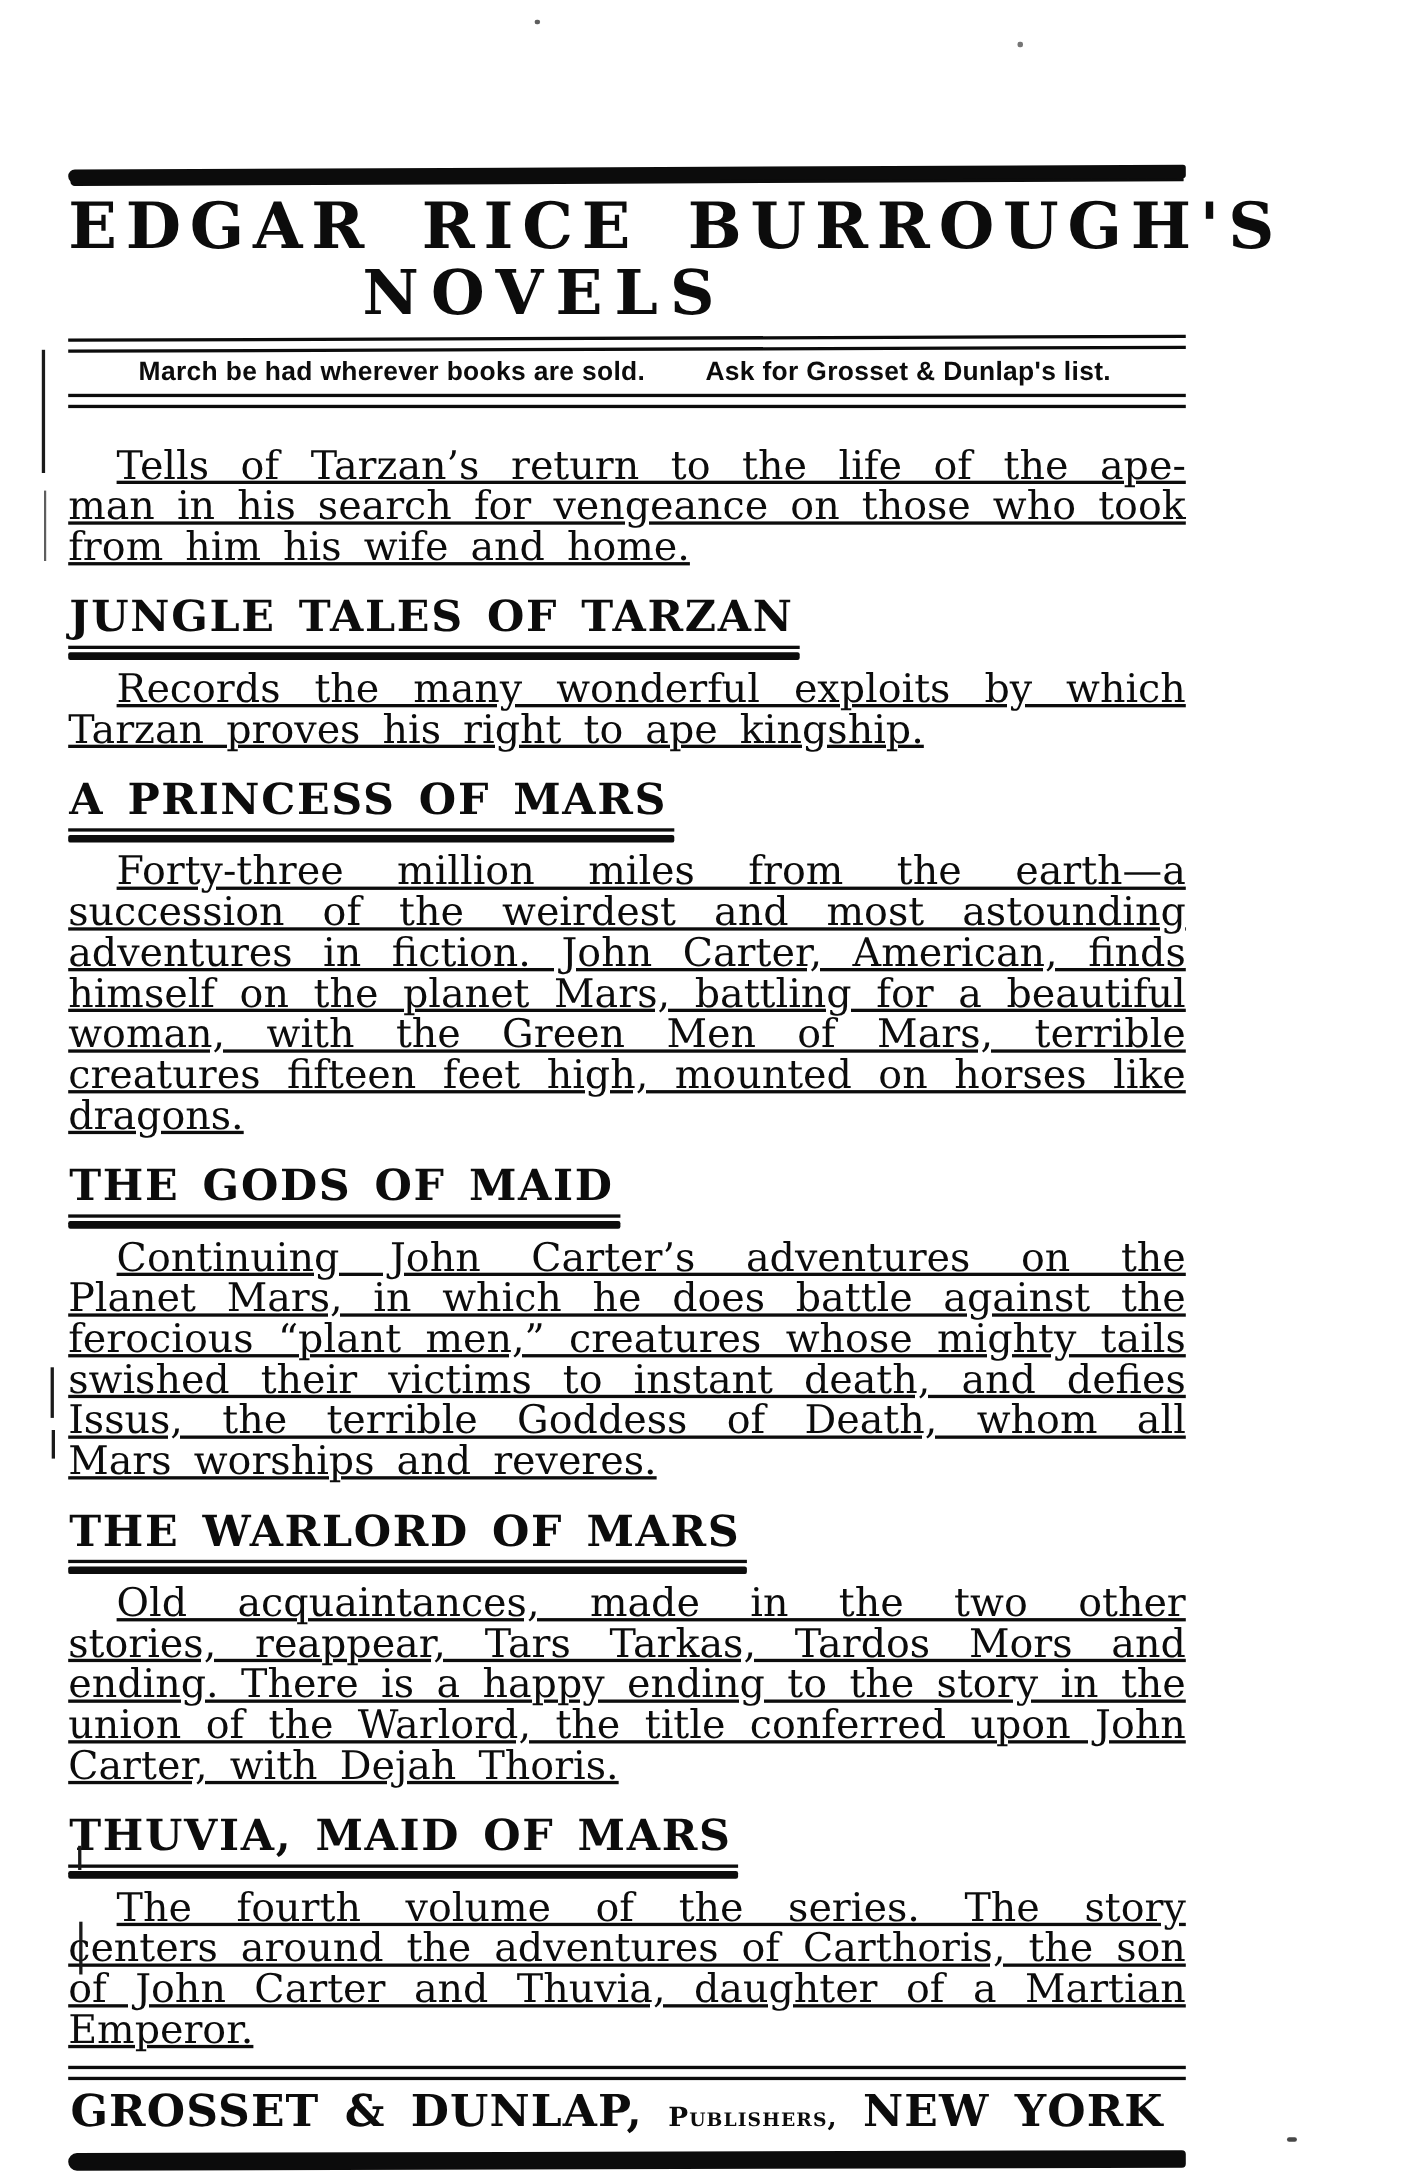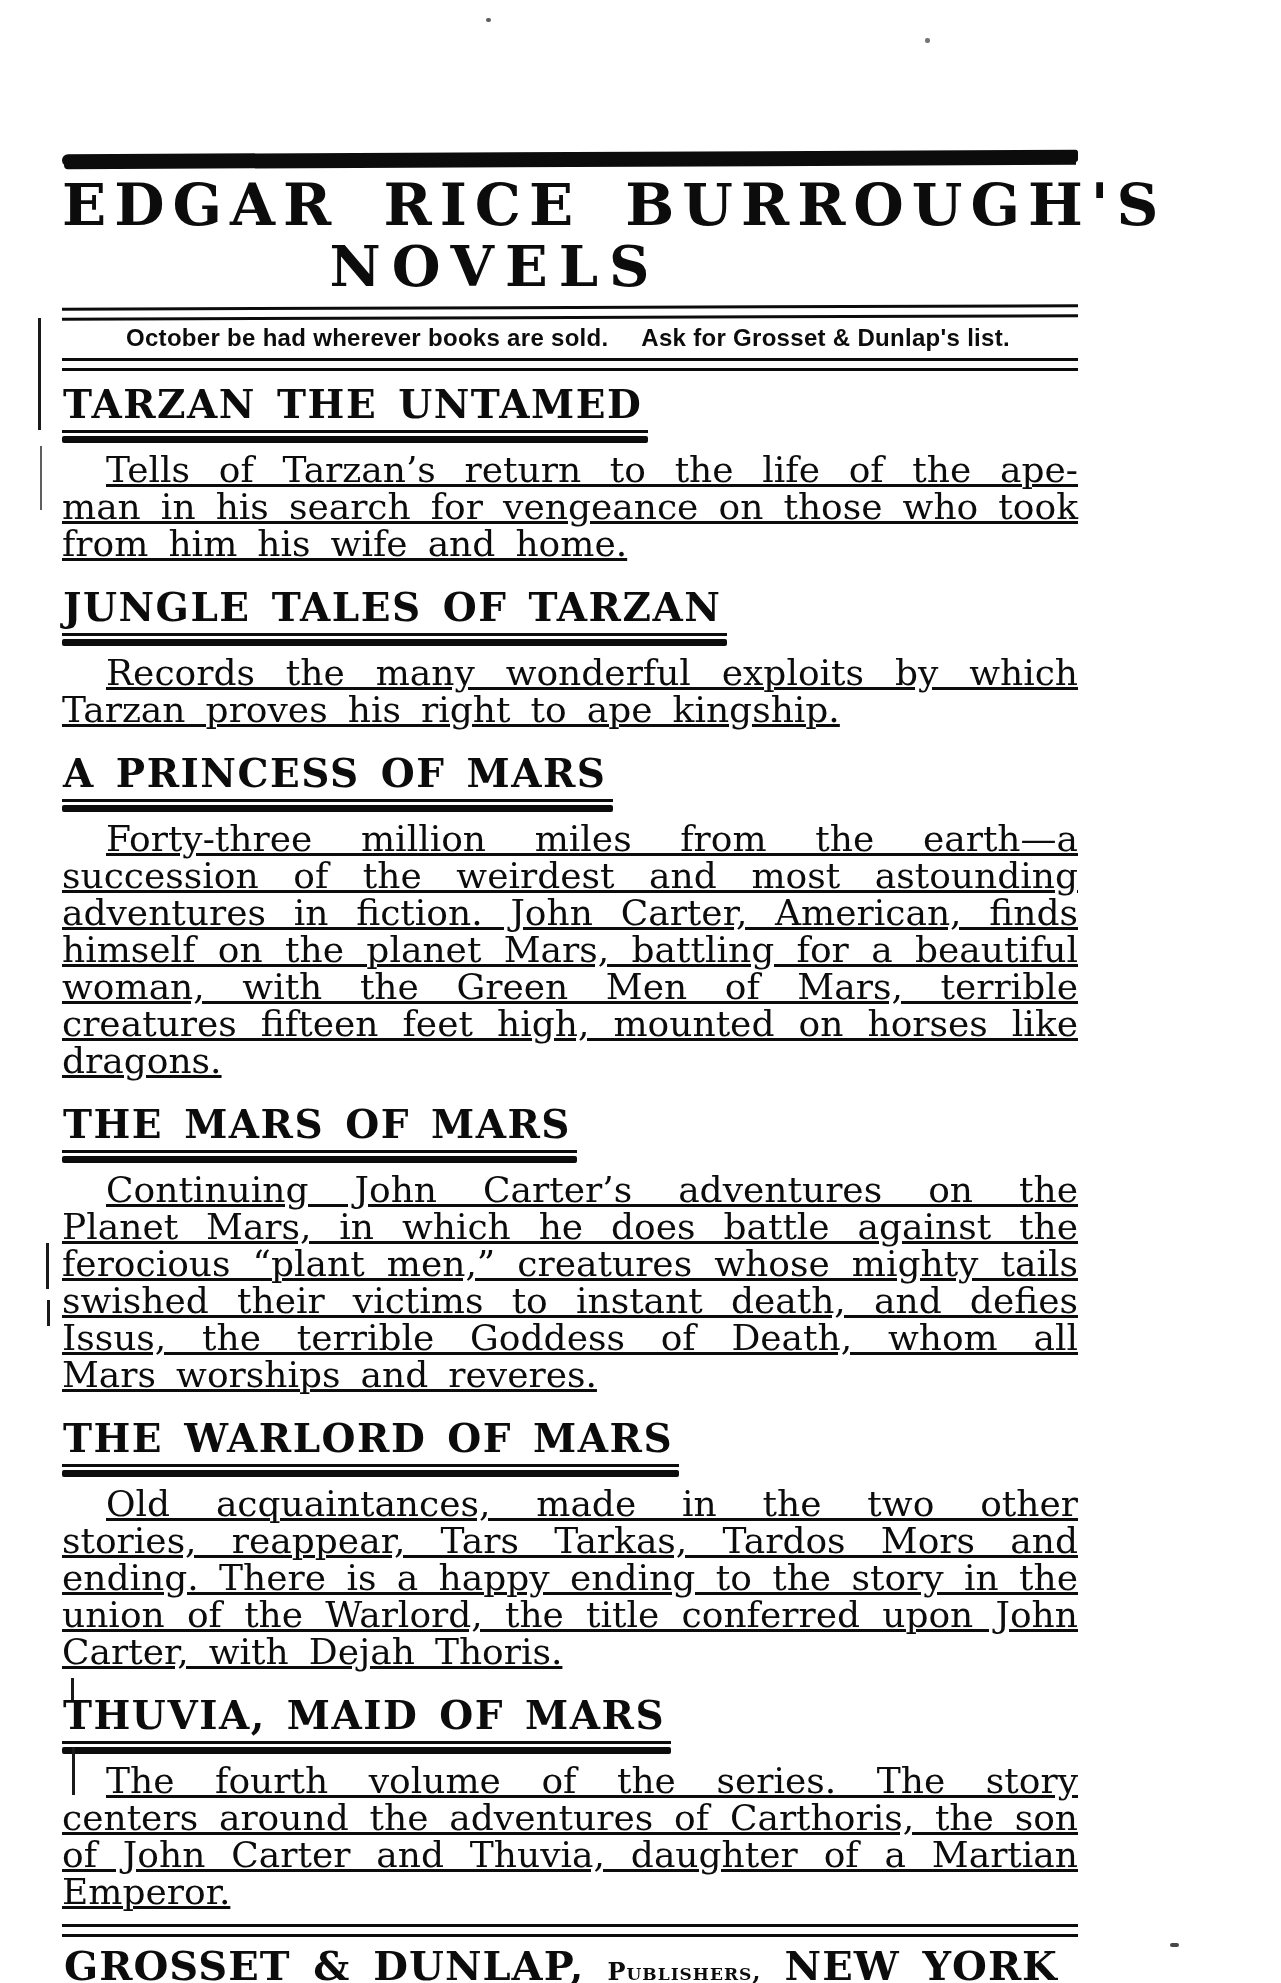--- a/index.html
+++ b/index.html
@@ -110,28 +110,27 @@
 
 <div class="page">
 
   <div class="rule-top"></div>
 
   <div class="title-line1">EDGAR RICE BURROUGH'S</div>
   <div class="title-line2">NOVELS</div>
 
   <div class="double-rule tilt"></div>
   <div class="notice-band">
-    <span>October be had wherever books are sold.</span>
+    <span>March be had wherever books are sold.</span>
     <span>Ask for Grosset &amp; Dunlap's list.</span>
   </div>
   <div class="double-rule"></div>
 
   <div class="section">
     <div class="head-wrap">
-      <span class="head-text">TARZAN THE UNTAMED</span>
       <div class="head-bar"></div>
     </div>
     <p>Tells of Tarzan’s return to the life of the ape-man in his search for vengeance on those who took from him his wife and home.</p>
   </div>
 
   <div class="section">
     <div class="head-wrap">
       <span class="head-text">JUNGLE TALES OF TARZAN</span>
       <div class="head-bar"></div>
     </div>
@@ -141,21 +140,21 @@
   <div class="section">
     <div class="head-wrap">
       <span class="head-text">A PRINCESS OF MARS</span>
       <div class="head-bar"></div>
     </div>
     <p>Forty-three million miles from the earth—a succession of the weirdest and most astounding adventures in fiction. John Carter, American, finds himself on the planet Mars, battling for a beautiful woman, with the Green Men of Mars, terrible creatures fifteen feet high, mounted on horses like dragons.</p>
   </div>
 
   <div class="section">
     <div class="head-wrap">
-      <span class="head-text">THE MARS OF MARS</span>
+      <span class="head-text">THE GODS OF MAID</span>
       <div class="head-bar"></div>
     </div>
     <p>Continuing John Carter’s adventures on the Planet Mars, in which he does battle against the ferocious “plant men,” creatures whose mighty tails swished their victims to instant death, and defies Issus, the terrible Goddess of Death, whom all Mars worships and reveres.</p>
   </div>
 
   <div class="section">
     <div class="head-wrap">
       <span class="head-text">THE WARLORD OF MARS</span>
       <div class="head-bar"></div>
     </div>

